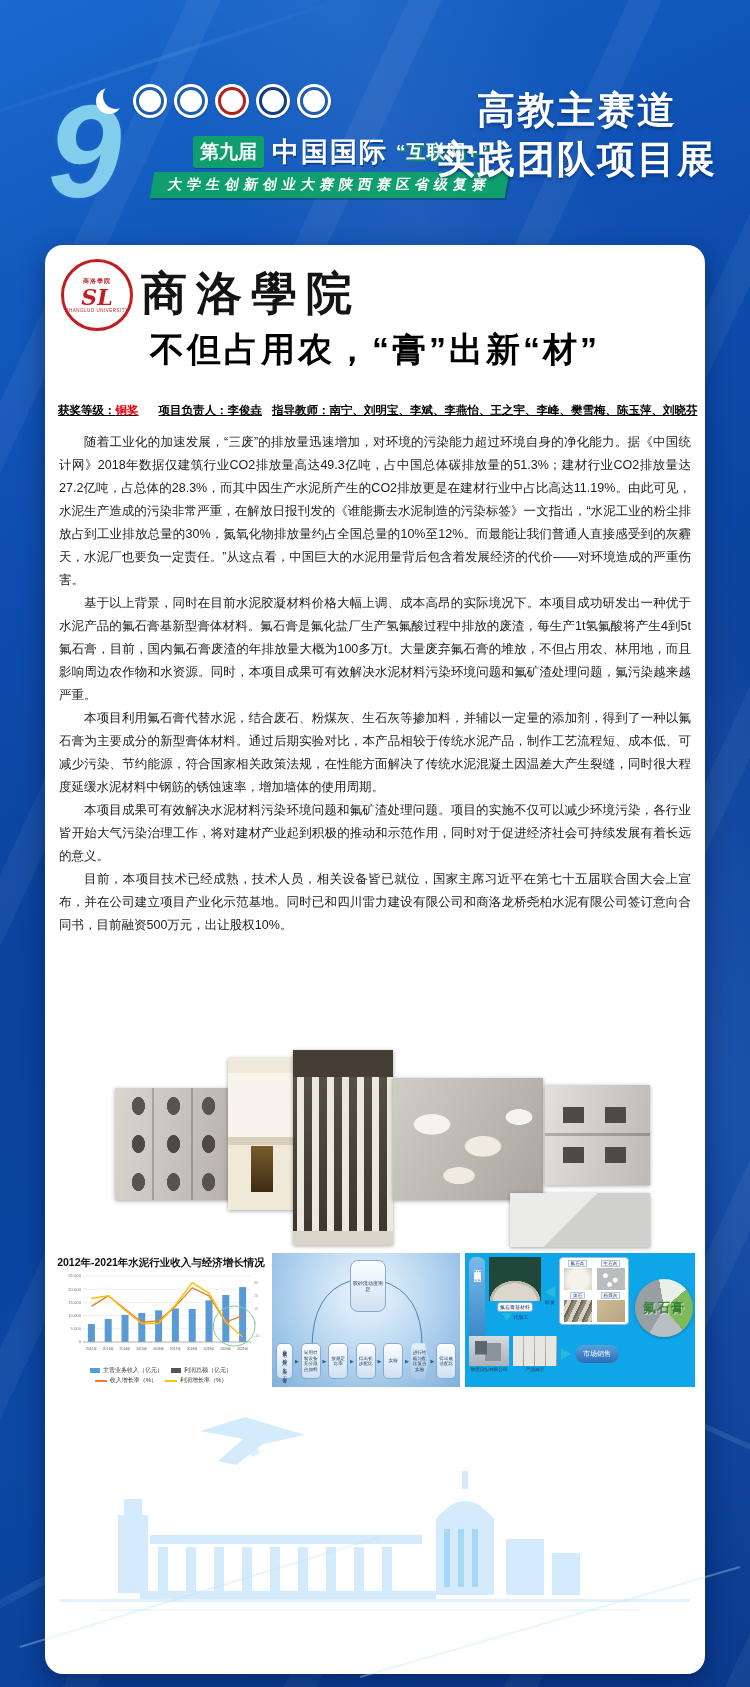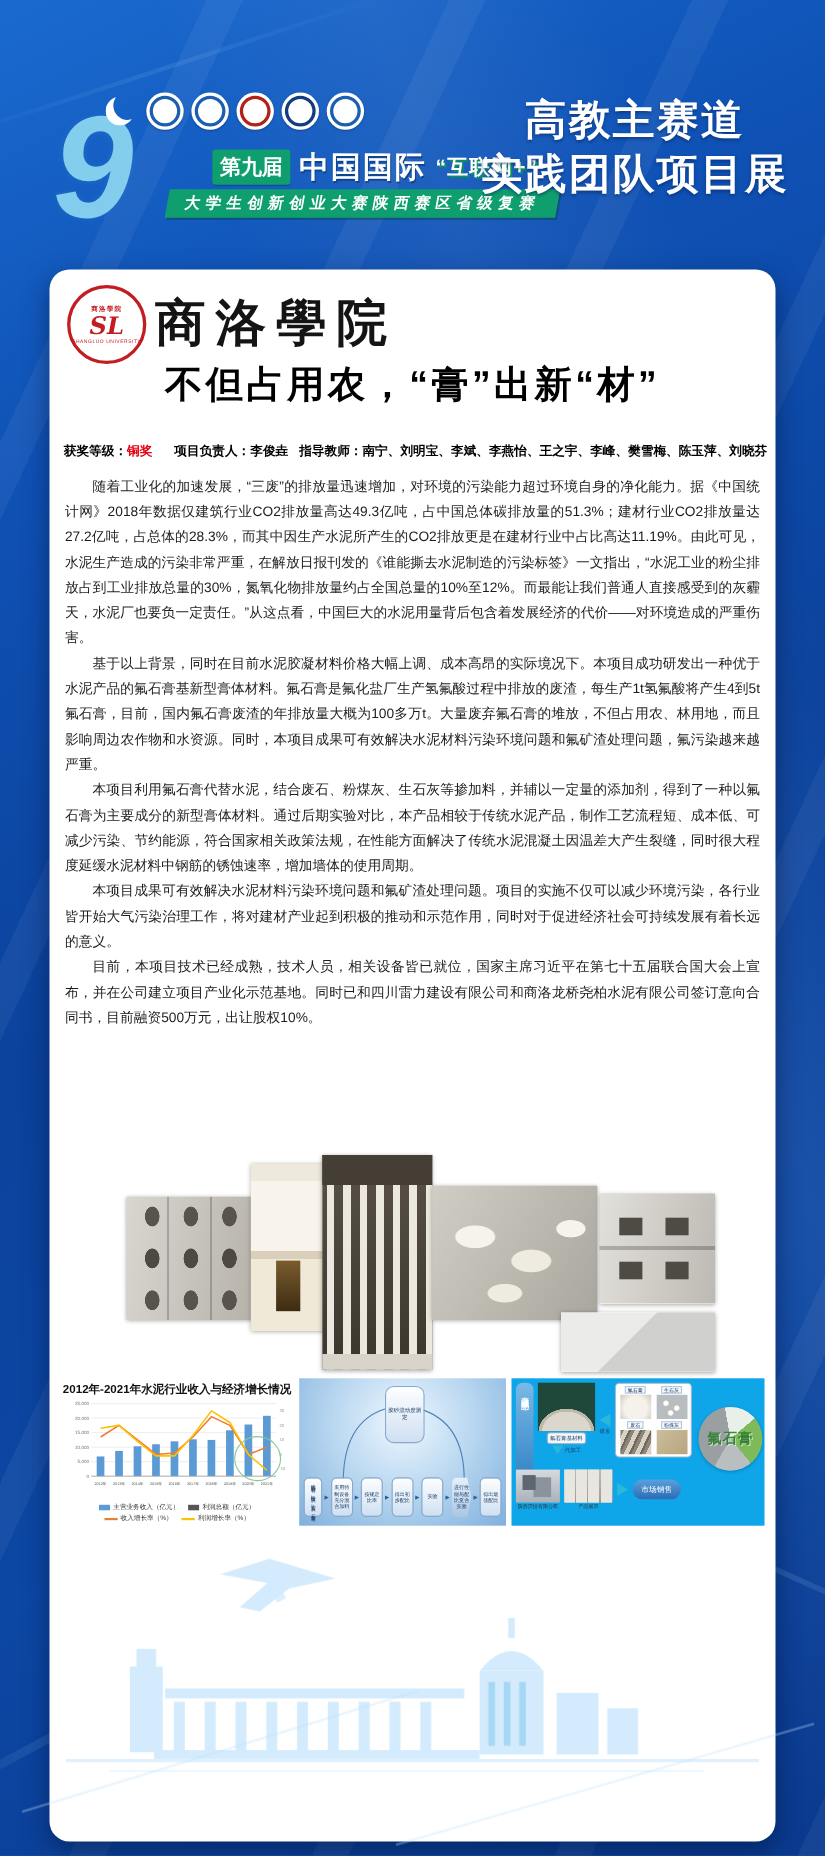--- a/index.html
+++ b/index.html
@@ -40,21 +40,21 @@
     box-shadow:0 8px 22px rgba(2,20,60,.5);}
   .seal{position:absolute;left:16px;top:14px;width:66px;height:66px;border:3px solid #c21d20;border-radius:50%;
     display:flex;flex-direction:column;align-items:center;justify-content:center;gap:1px;background:#fff;}
   .seal-top{font-size:6px;color:#c21d20;font-weight:bold;letter-spacing:1px;}
   .seal-mid{font-size:22px;color:#c21d20;font-weight:800;font-style:italic;font-family:"DejaVu Serif",serif;line-height:20px;}
   .seal-bot{font-size:4.5px;color:#c21d20;letter-spacing:.5px;}
   .uni-name{position:absolute;left:96px;top:18px;font-family:"DejaVu Serif",serif;font-weight:bold;
     font-size:46px;letter-spacing:9px;color:#141414;}
   .card h1{position:absolute;left:0;top:82px;width:100%;margin:0;text-align:center;font-size:34px;
     font-weight:800;color:#000;letter-spacing:3px;}
-  .meta-line{position:absolute;left:13px;top:158px;right:10px;font-size:11.5px;font-weight:bold;color:#000;white-space:nowrap;}
+  .meta-line{position:absolute;left:13px;top:158px;right:10px;font-size:11.5px;font-weight:bold;color:#000;white-space:nowrap;text-decoration:underline;}
   .meta-line .award{color:#e60012;margin-right:10px;}
   .meta-line .gap{display:inline-block;width:10px;}
   .paras{position:absolute;left:14px;top:186px;width:632px;height:616px;overflow:hidden;
     font-size:12.5px;line-height:23px;color:#1c1c1c;text-align:justify;}
   .paras p{margin:0;text-indent:2em;}
 
   
   .photo{position:absolute;box-shadow:0 1px 4px rgba(0,0,0,.35);}
   #ph-blocks{left:70px;top:843px;width:117px;height:112px;background:
     radial-gradient(ellipse 11px 15px at 20% 16%,#58534b 58%,transparent 62%),

